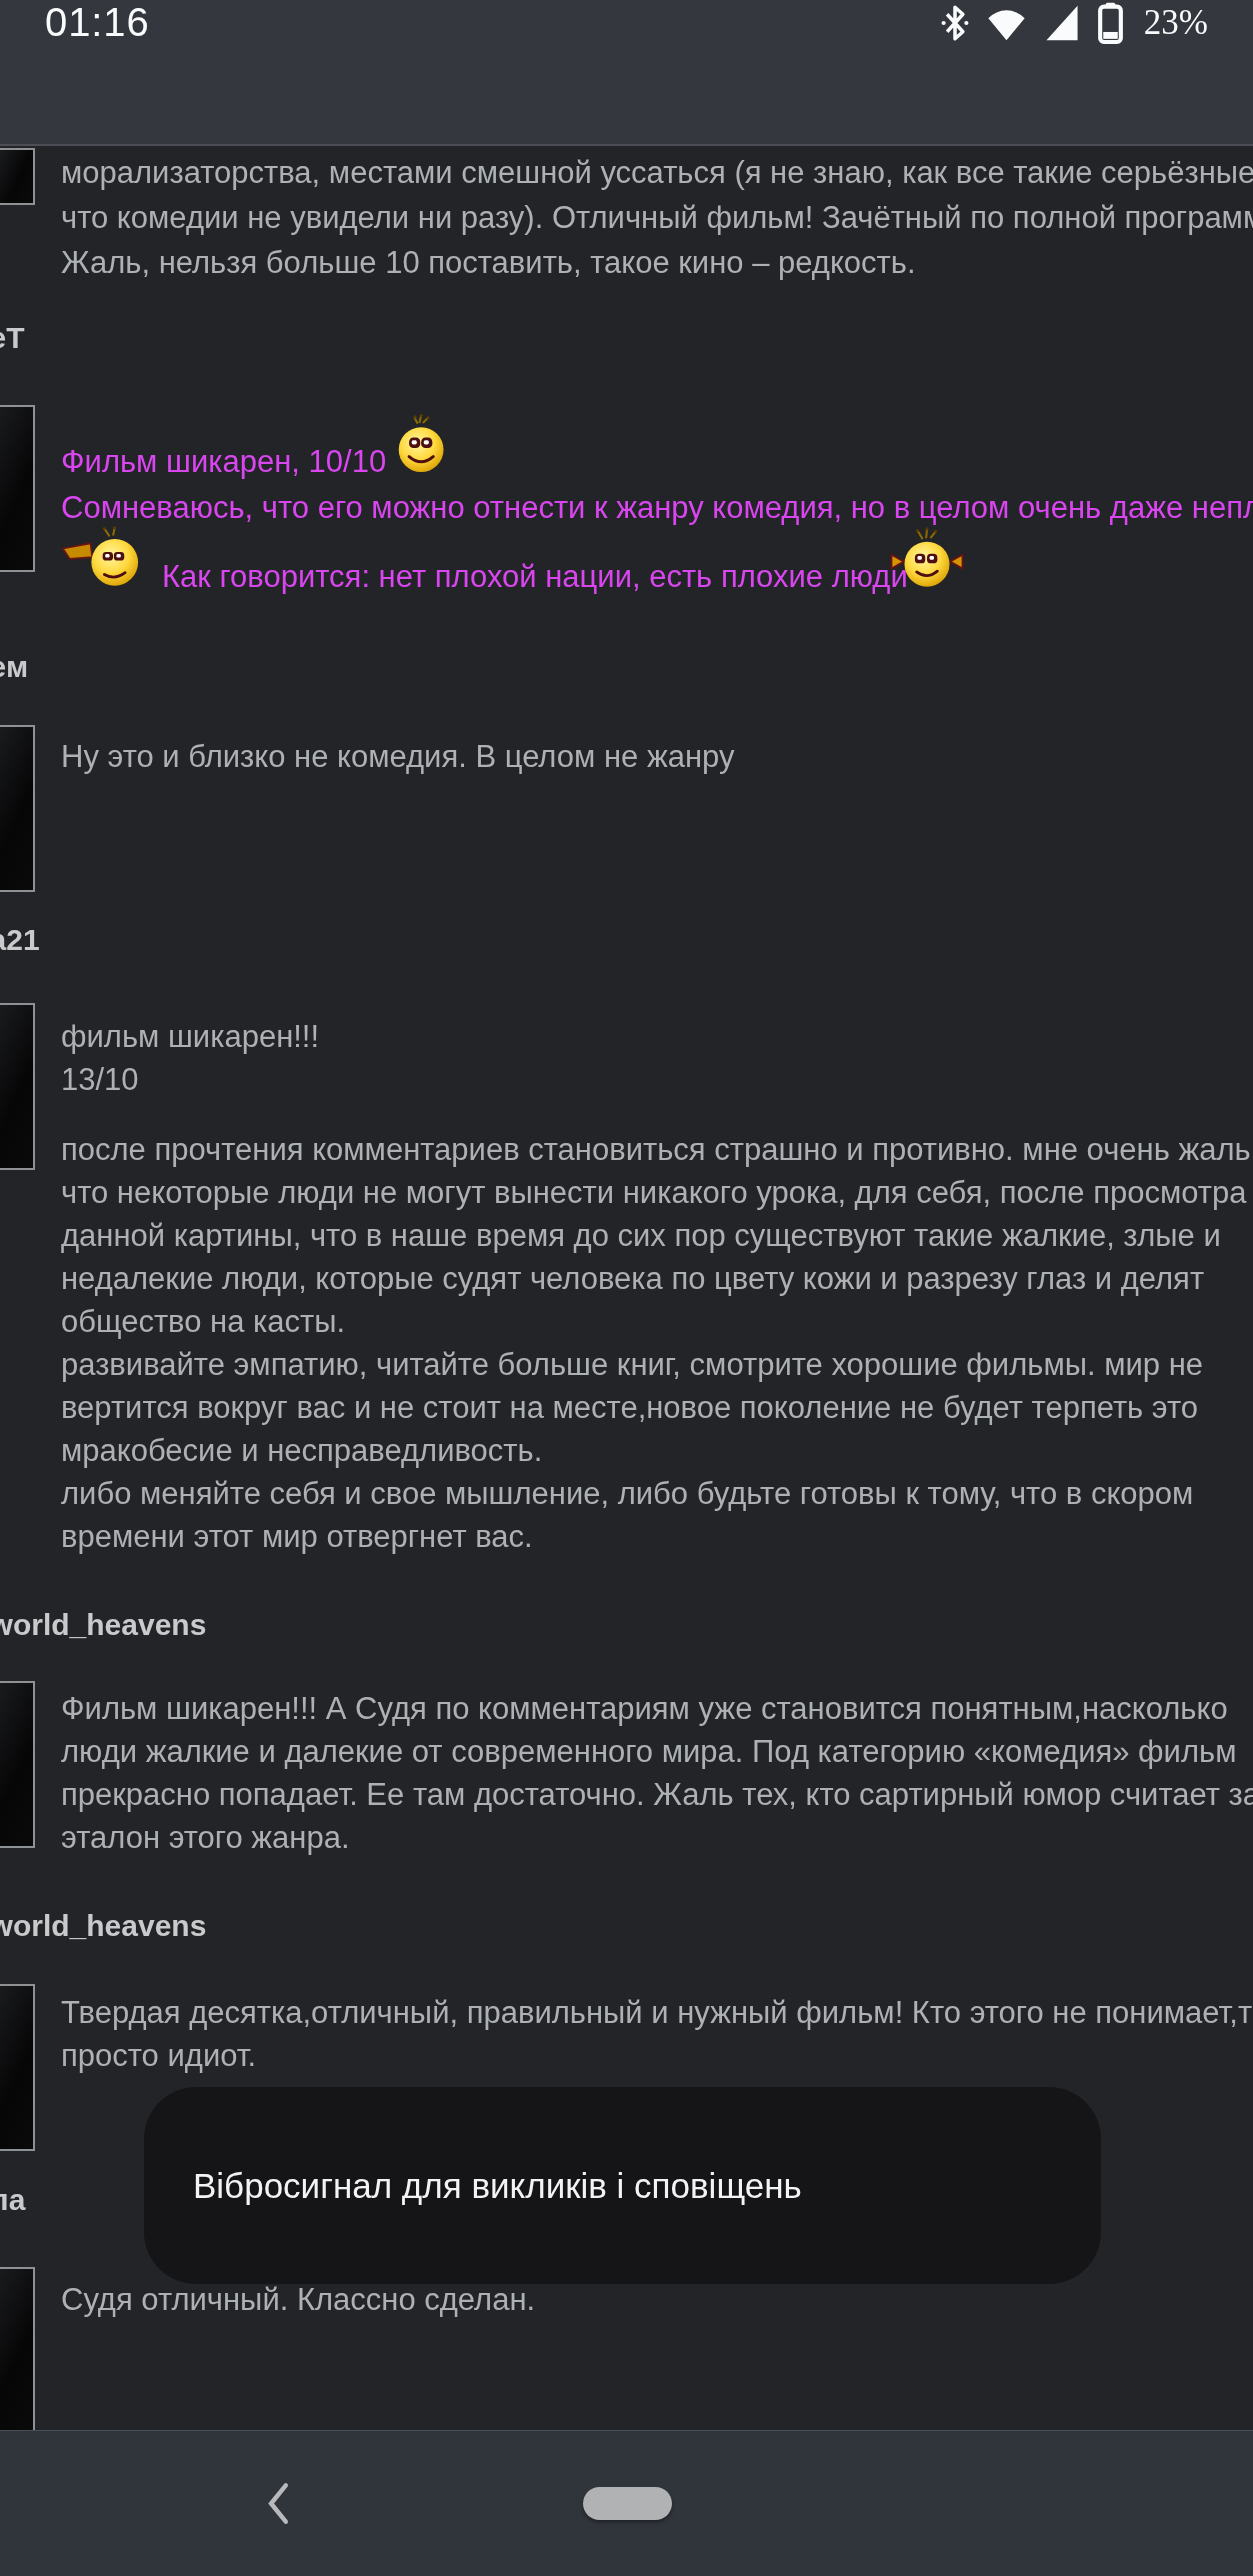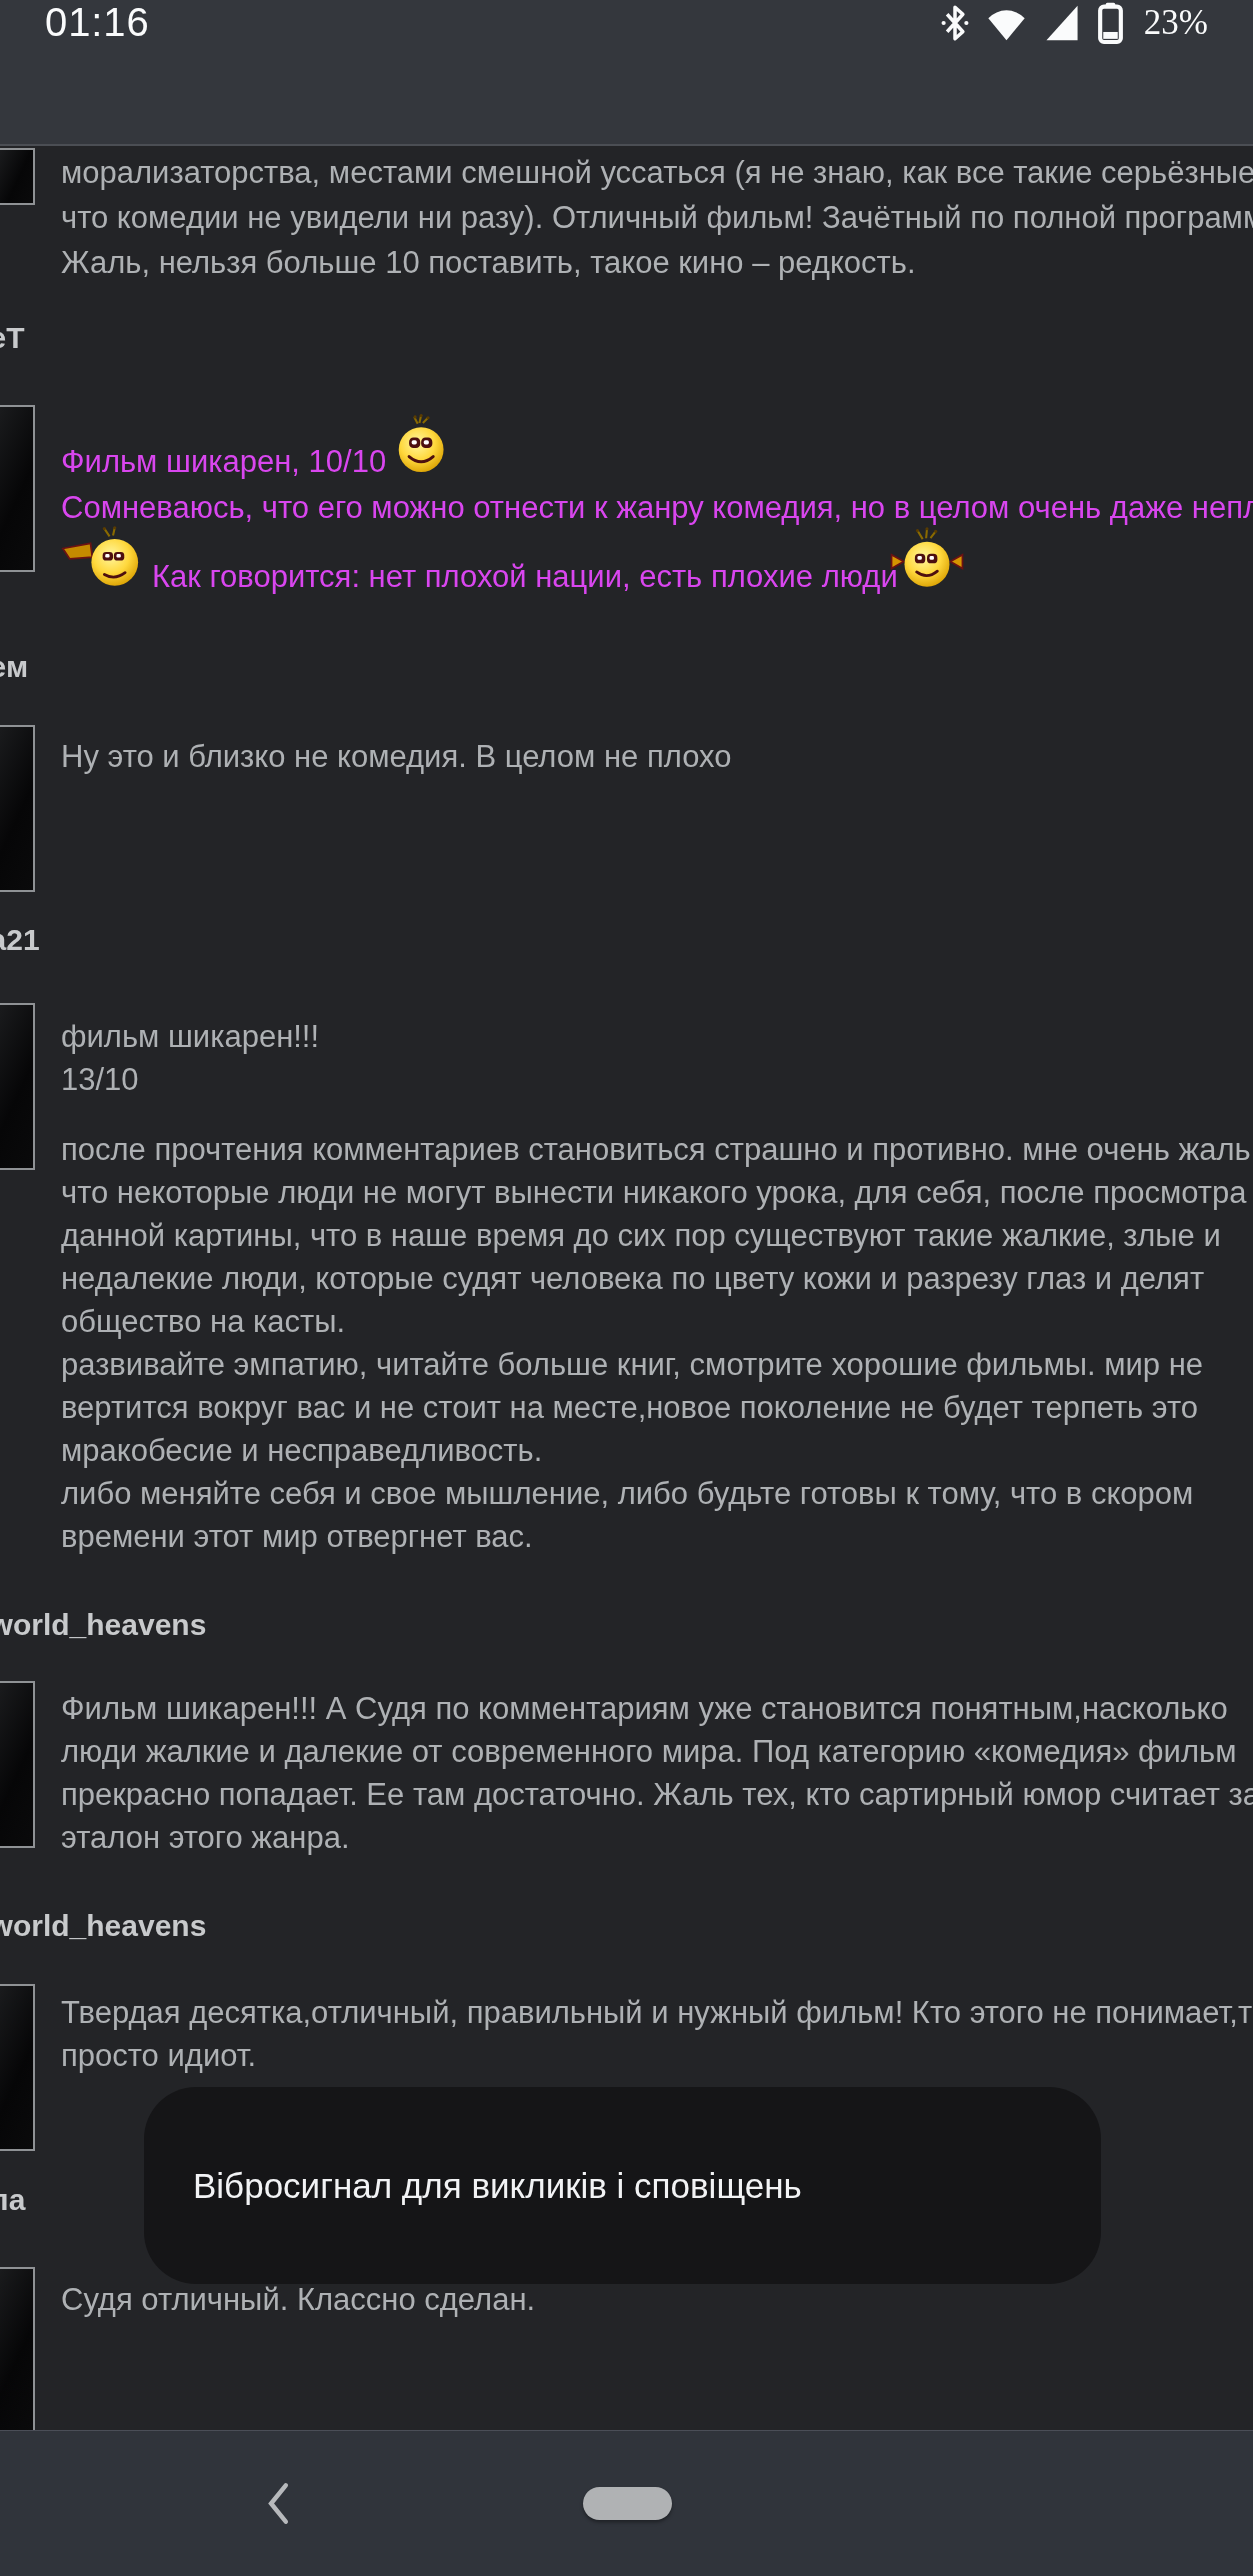--- a/index.html
+++ b/index.html
@@ -87,21 +87,21 @@
   <div class="cblock lh52" style="top:150px;">
     <div>морализаторства, местами смешной уссаться (я не знаю, как все такие серьёзные,</div>
     <div>что комедии не увидели ни разу). Отличный фильм! Зачётный по полной программе.</div>
     <div>Жаль, нельзя больше 10 поставить, такое кино – редкость.</div>
   </div>
 
   <div class="uname" style="top:319px;">еТ</div>
   <div class="avatar" style="top:405px;height:167px;"></div>
   <div class="cline" style="left:61px;top:439px;">Фильм шикарен, 10/10</div>
   <div class="cline" style="left:61px;top:485px;">Сомневаюсь, что его можно отнести к жанру комедия, но в целом очень даже неплох</div>
-  <div class="cline" style="left:152px;top:554px;text-align:right;">Как говорится: нет плохой нации, есть плохие люди</div>
+  <div class="cline" style="left:162px;top:554px;text-align:right;">Как говорится: нет плохой нации, есть плохие люди</div>
 
   <span class="emoji" style="left:397px;top:413px;">
     <svg width="50" height="63" viewBox="0 0 58 72">
       <defs>
           <radialGradient id="g1" cx="42%" cy="35%" r="70%">
         <stop offset="0%" stop-color="#fff6a0"></stop>
             <stop offset="55%" stop-color="#ffd83d"></stop>
             <stop offset="100%" stop-color="#d99f00"></stop>
       </radialGradient>
         </defs>
@@ -160,21 +160,21 @@
       <rect x="45" y="31" width="12" height="11" rx="4.5" fill="#4d0f0f"></rect>
       <rect x="34" y="33.5" width="5" height="4.5" rx="1.5" fill="#ffffff"></rect>
       <rect x="48" y="33.5" width="5" height="4.5" rx="1.5" fill="#ffffff"></rect>
       <path d="M33 52 Q45 61 57 51" fill="none" stroke="#4d0f0f" stroke-width="3.2" stroke-linecap="round"></path>
     </svg>
   </span>
 
   <div class="uname" style="top:648px;">ем</div>
   <div class="avatar" style="top:725px;height:167px;"></div>
   <div class="cblock lh52" style="top:734px;">
-    <div>Ну это и близко не комедия. В целом не плохо</div>
+    <div>Ну это и близко не комедия. В целом не жанру</div>
   </div>
 
   <div class="uname" style="top:921px;">а21</div>
   <div class="avatar" style="top:1003px;height:167px;"></div>
   <div class="cblock" style="top:1015px;">
     <div>фильм шикарен!!!</div>
     <div>13/10</div>
   </div>
   <div class="cblock" style="top:1128px;">
     <div>после прочтения комментариев становиться страшно и противно. мне очень жаль,</div>

